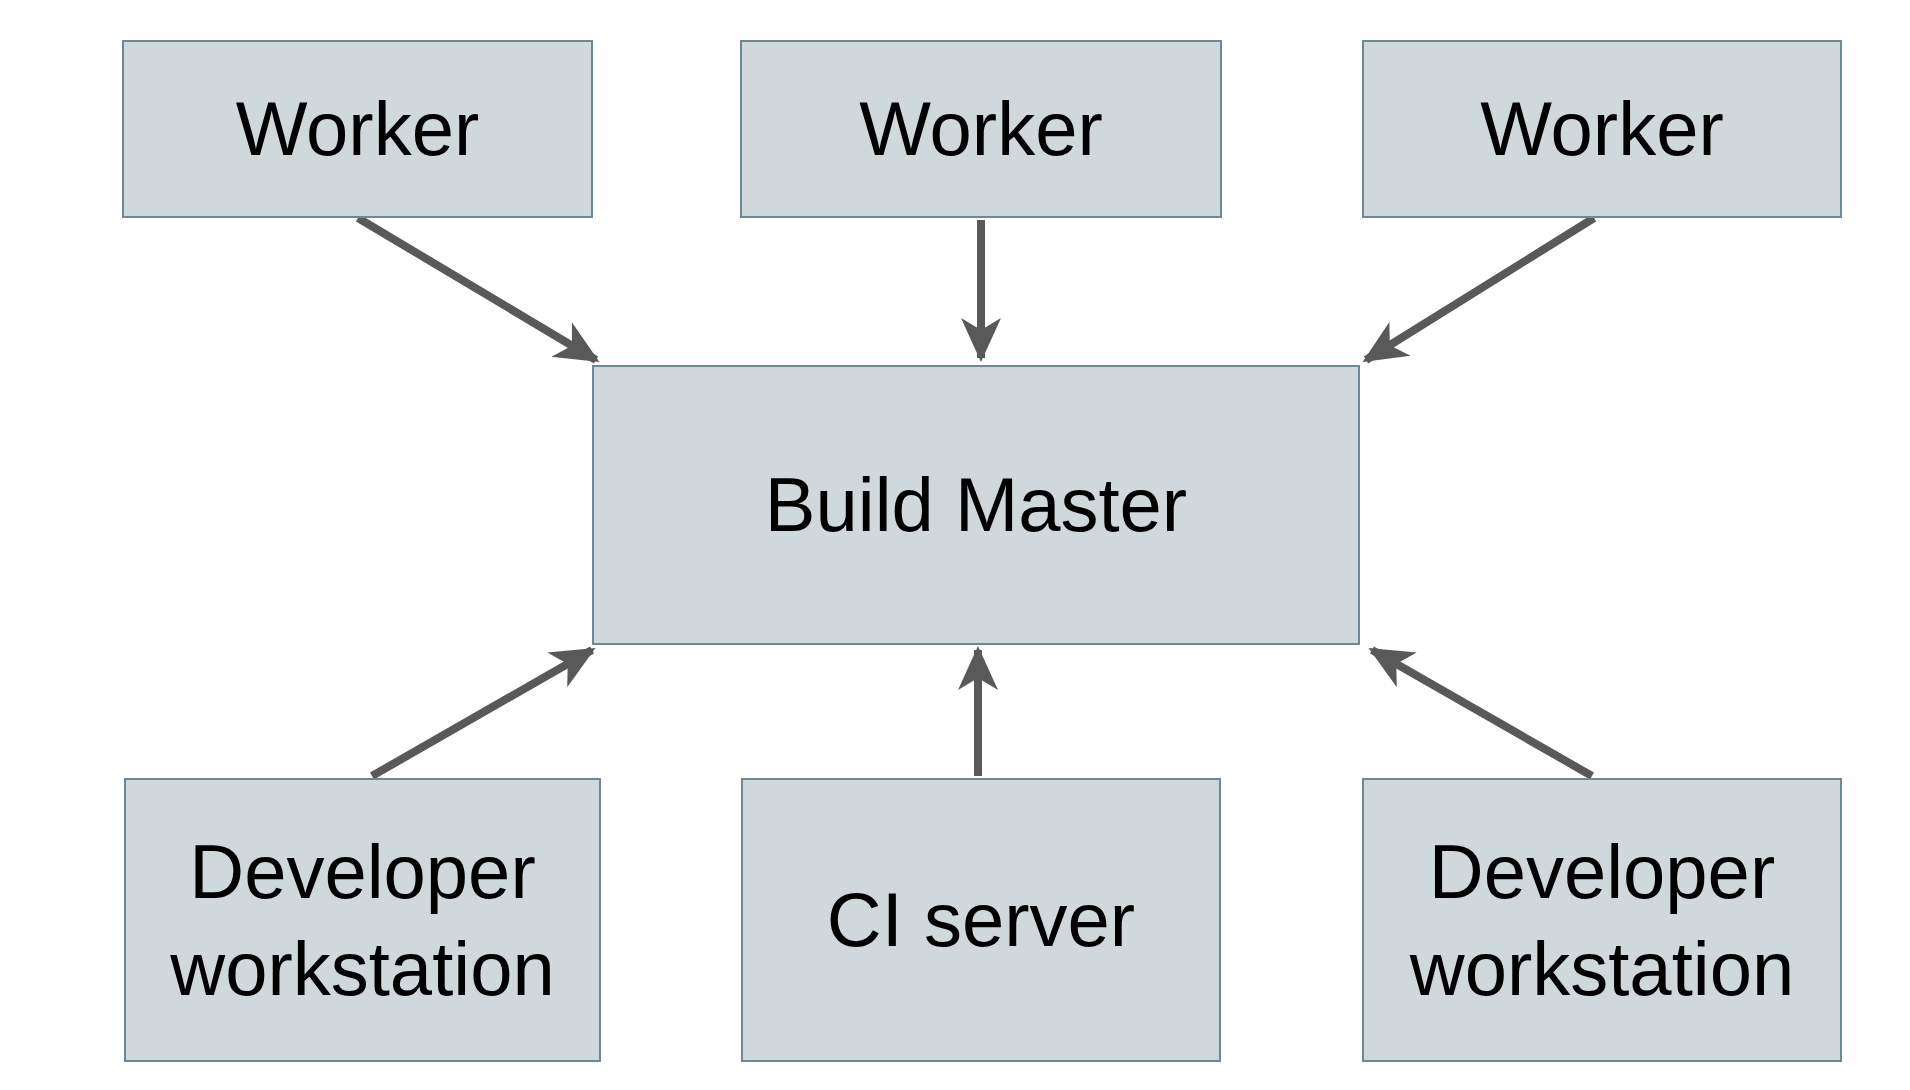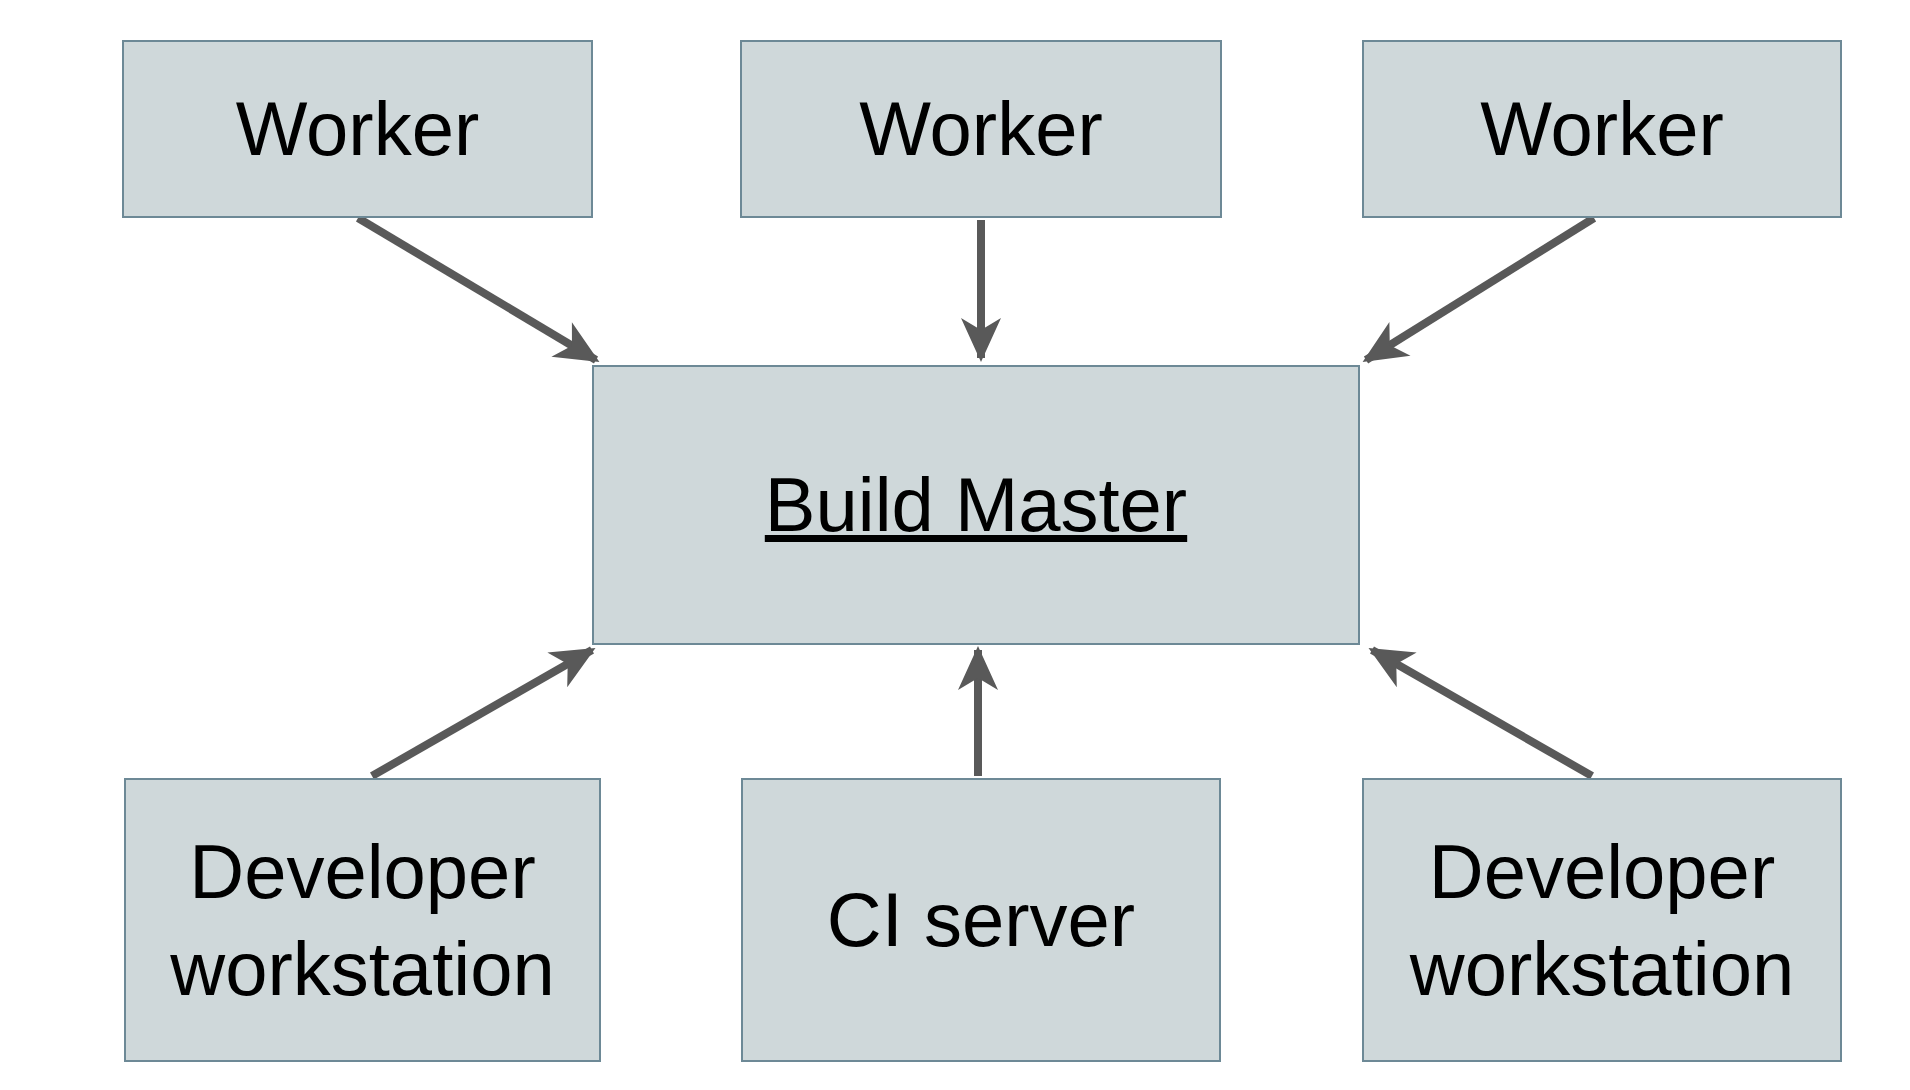--- a/index.html
+++ b/index.html
@@ -40,21 +40,21 @@
     color:var(--text-color);
     font-size:76px;
     line-height:1.28;
     letter-spacing:0;
   }
   .node-label{display:block;padding:0 10px;text-align:center;}
   
   #node-worker-1      {left:122px; top:40px;  width:471px; height:178px;}
   #node-worker-2      {left:740px; top:40px;  width:482px; height:178px;}
   #node-worker-3      {left:1362px;top:40px;  width:480px; height:178px;}
-  #node-build-master  {left:592px; top:365px; width:768px; height:280px;text-decoration:underline;}
+  #node-build-master  {left:592px; top:365px; width:768px; height:280px;}
   #node-dev-ws-left   {left:124px; top:778px; width:477px; height:284px;}
   #node-ci-server     {left:741px; top:778px; width:480px; height:284px;}
   #node-dev-ws-right  {left:1362px;top:778px; width:480px; height:284px;}
 </style>
 </head>
 <body>
 
 <div class="canvas">
 
   <svg class="edges-layer" width="1910" height="1090" viewBox="0 0 1910 1090" xmlns="http://www.w3.org/2000/svg">

